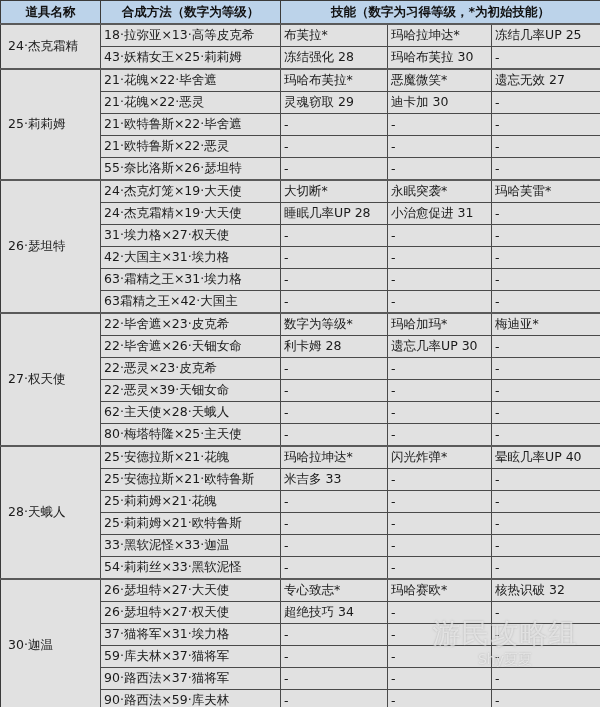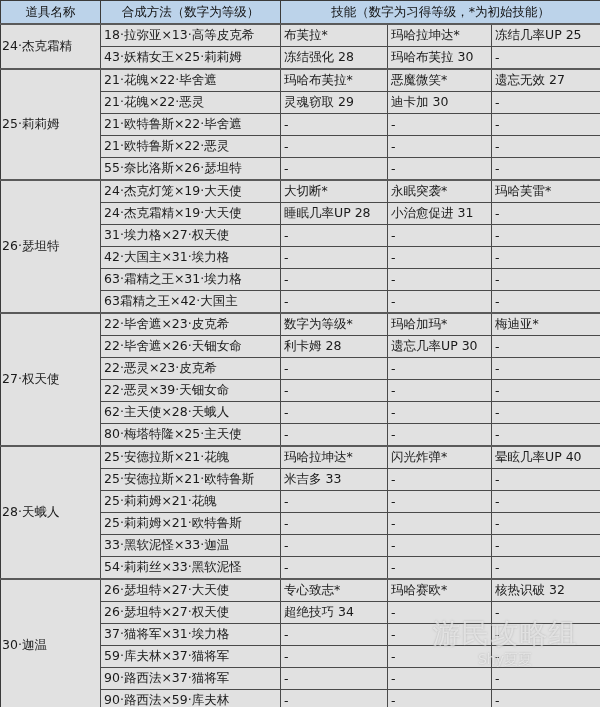--- a/index.html
+++ b/index.html
@@ -4,25 +4,25 @@
 <style>
   html, body { margin: 0; padding: 0; background: #ffffff; }
   body { width: 600px; height: 707px; overflow: hidden; position: relative;
          font-family: "DejaVu Sans", "Liberation Sans", sans-serif; }
   table.fusion { border-collapse: collapse; width: 600px; table-layout: fixed; }
   table.fusion col.c-name { width: 100px; }
   table.fusion col.c-recipe { width: 180px; }
   table.fusion col.c-skill1 { width: 107px; }
   table.fusion col.c-skill2 { width: 104px; }
   table.fusion col.c-skill3 { width: 109px; }
-  th { background: #bcd3ea; color: #111; font-weight: normal; font-size: 12.5px;
+  th { background: #bcd3ea; color: #111; font-weight: bold; font-size: 12.5px;
        height: 22px; padding: 0; border: 1px solid #3a3a3a; white-space: nowrap; }
   td { background: #e1e1e1; color: #1a1a1a; font-size: 12.5px; height: 21px;
        padding: 0 0 0 3px; border: 1px solid #4a4a4a; white-space: nowrap; overflow: hidden; }
-  td.name { vertical-align: middle; padding-left: 1px; border-left: 1px solid #3a3a3a; }
+  td.name { vertical-align: middle; padding-left: 7px; border-left: 1px solid #3a3a3a; }
   tr.group-start td { border-top: 2px solid #5a5a5a; }
   .watermark { position: absolute; left: 410px; top: 615px; width: 190px; height: 90px;
                pointer-events: none; color: rgba(255,255,255,0.55); text-align: center; }
   .wm-main { font-size: 28px; font-weight: normal; letter-spacing: 1px;
              text-shadow: 0 0 2px rgba(140,140,140,0.6); }
   .wm-sub { font-size: 14px; margin-top: -2px; text-shadow: 0 0 2px rgba(140,140,140,0.6); }
 </style>
 </head>
 <body>
 

